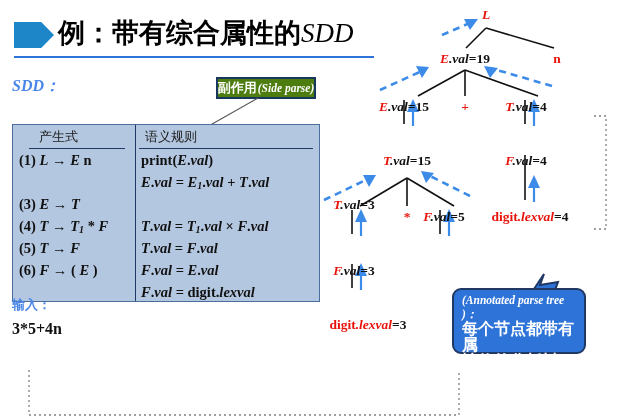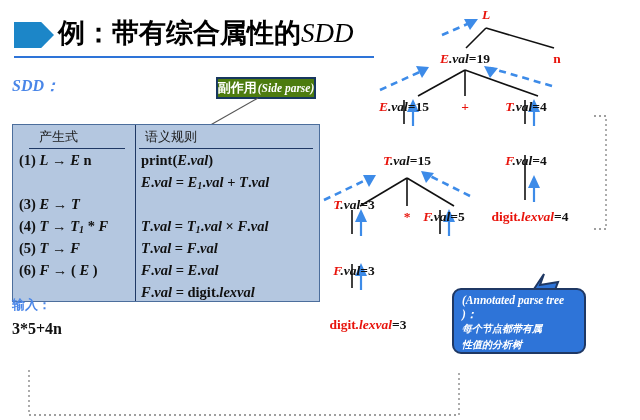--- a/index.html
+++ b/index.html
@@ -91,21 +91,21 @@
 
   
   #apt-callout{
     left:452px;top:288px;width:134px;height:66px;
     background:#2E74D8;border:2px solid #1F3864;border-radius:9px;
     box-sizing:border-box;padding:3px 6px 0 8px;
   }
   #apt-tail{left:518px;top:272px;width:44px;height:24px;}
   #apt-callout .l1{font-family:"DejaVu Sans",sans-serif;font-size:12px;font-weight:bold;color:#E8A33D;line-height:15px;}
   #apt-callout .l2{font-family:"Liberation Serif",serif;font-size:11.5px;font-weight:bold;font-style:italic;color:#ffffff;line-height:14px;}
-  #apt-callout .l3{font-family:"DejaVu Sans",sans-serif;font-size:10px;font-weight:bold;color:#ffffff;line-height:16px;font-style:italic;}
+  #apt-callout .l3{font-family:"DejaVu Sans",sans-serif;font-size:16px;font-weight:bold;color:#ffffff;line-height:16px;}
 
   svg{overflow:visible;}
   .solid{stroke:#111;stroke-width:1.6;fill:none;}
   .dash{stroke:#3D8BE8;stroke-width:2.6;fill:none;stroke-dasharray:7 5;stroke-linecap:butt;}
   .upline{stroke:#111;stroke-width:1.6;}
   .uparrow{stroke:#3D8BE8;stroke-width:2.2;fill:none;}
   .dotline{stroke:#808080;stroke-width:1.3;fill:none;stroke-dasharray:2 3;}
   .leader{stroke:#555;stroke-width:1.1;fill:none;}
 </style>
 </head>

